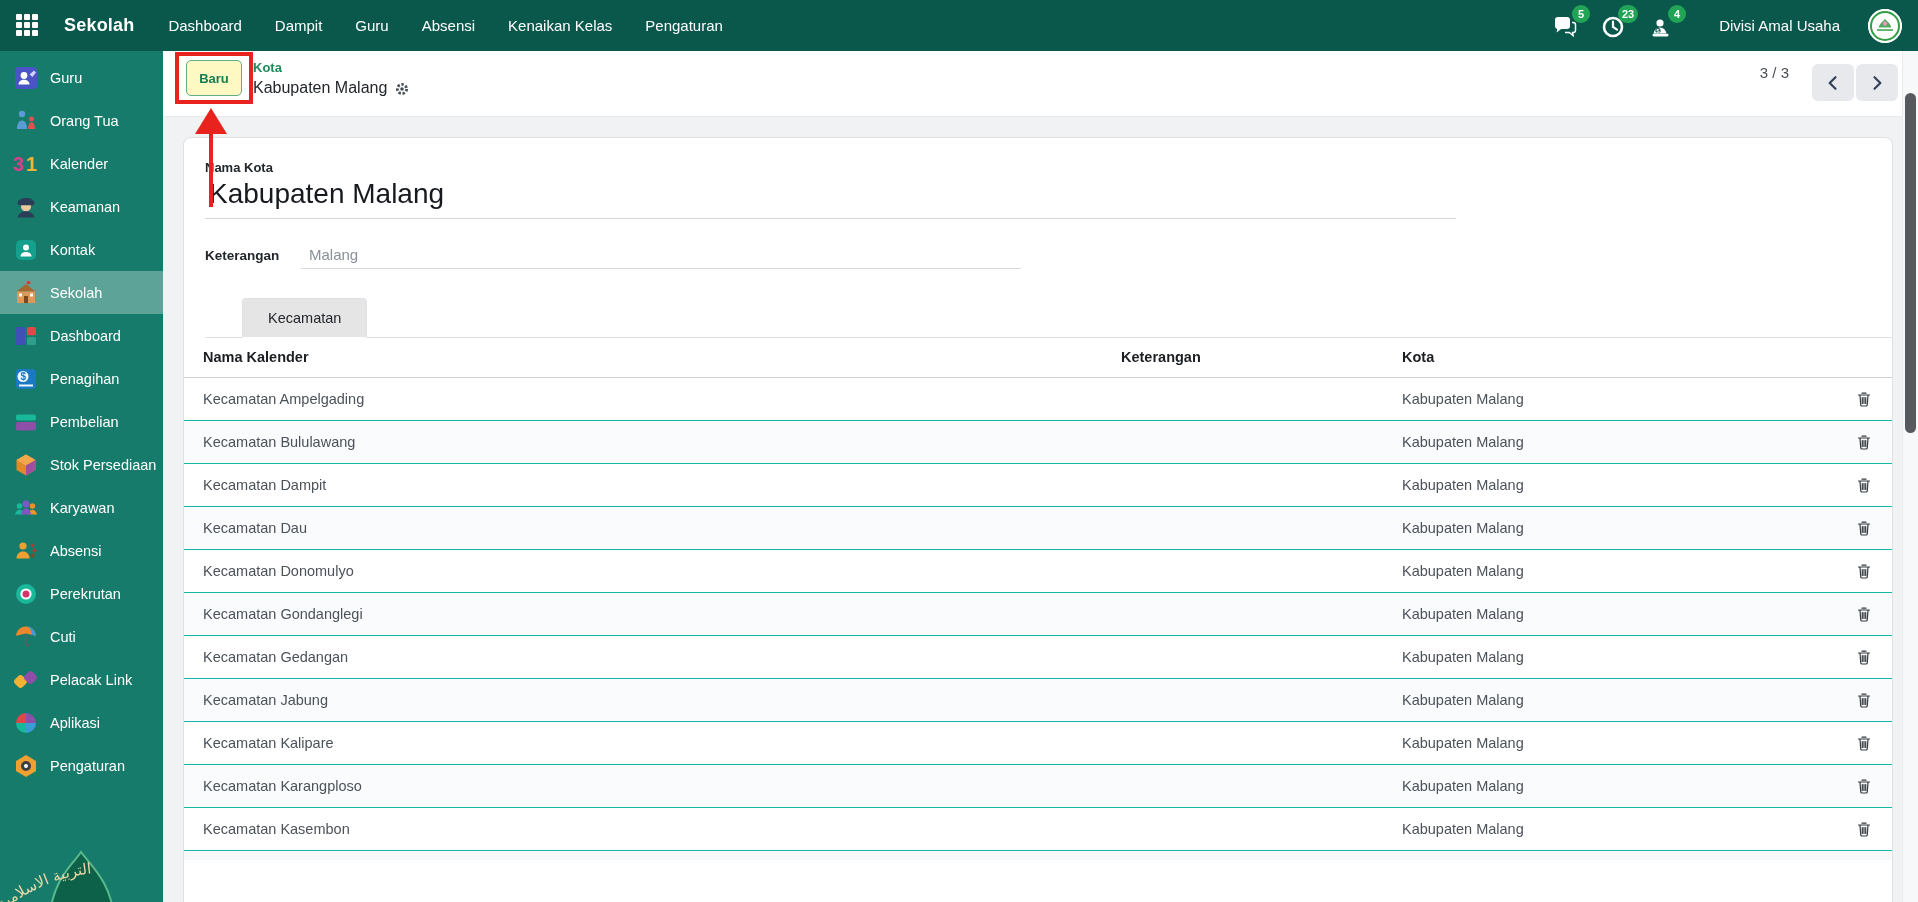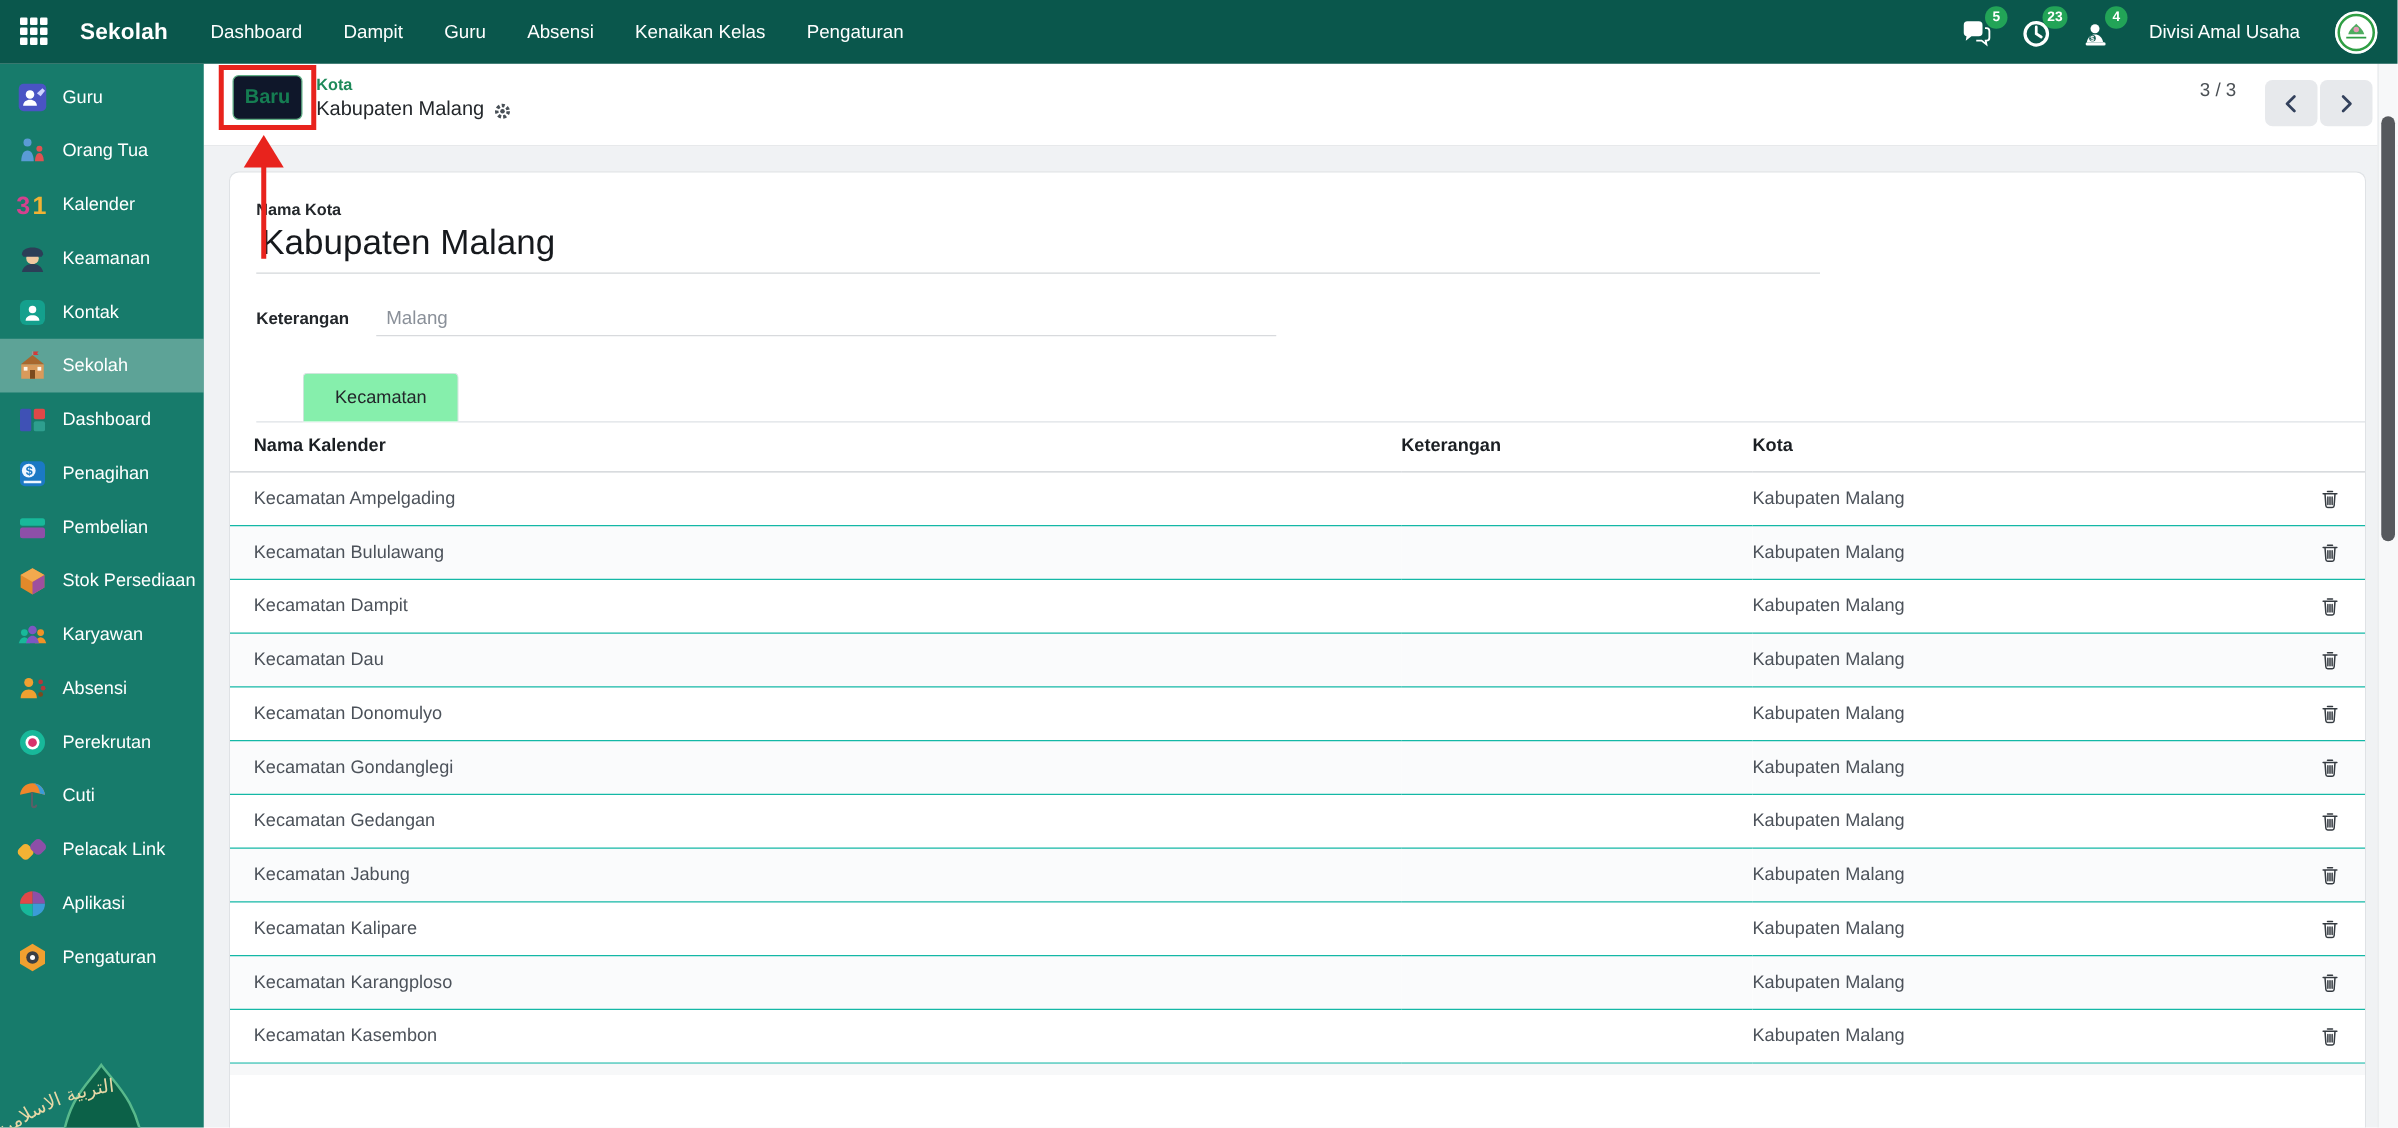--- a/index.html
+++ b/index.html
@@ -20,40 +20,40 @@
   .brand{font-size:18px;font-weight:700;margin-left:24px;letter-spacing:.2px;cursor:pointer}
   .topnav{display:flex;gap:33px;margin-left:34px;font-size:15px}
   .topnav .tn-item{cursor:pointer;white-space:nowrap}
   .tb-spacer{flex:1}
   .systray{display:flex;align-items:center;gap:20px}
   .tray-icon{position:relative;width:28px;height:26px;cursor:pointer}
   .tray-icon svg{width:24px;height:24px;margin-top:2px}
   .badge{position:absolute;top:-8px;right:-9px;background:var(--badge-green);color:#fff;
     font-size:11px;font-weight:700;min-width:18px;height:18px;line-height:18px;
     border-radius:9px;text-align:center;padding:0 4px}
-  .user-name{font-size:15px;margin:0 8px 0 6px;white-space:nowrap;cursor:pointer}
+  .user-name{font-size:15px;margin:0 8px 0 22px;white-space:nowrap;cursor:pointer}
   .avatar{width:34px;height:34px;border-radius:50%;background:#fff;overflow:hidden;cursor:pointer}
 
   
   .sidebar{position:absolute;left:0;top:51px;width:163px;bottom:0;background:var(--sidebar);
     overflow:hidden;z-index:20}
   .sb-nav{padding-top:5px}
   .sb-item{height:43px;display:flex;align-items:center;gap:11px;padding-left:13px;
     color:#fff;font-size:14.5px;cursor:pointer;white-space:nowrap}
   .sb-item.active{background:rgba(255,255,255,.30)}
   .sb-icon{width:26px;height:26px;flex:0 0 26px}
   .sb-icon svg{width:26px;height:26px}
   .sb-logo{position:absolute;left:0;bottom:-16px;width:163px;height:112px;pointer-events:none}
 
   
   .main{position:absolute;left:163px;top:51px;right:0;bottom:0;background:#f0f2f4}
   .control-panel{position:absolute;left:0;top:0;right:0;height:66px;background:#fff;
     border-bottom:1px solid #e7e9eb}
-  .new-btn{position:absolute;left:23px;top:9px;width:56px;height:36px;background:#0f172a;
-    border:1px solid #5fae85;border-radius:5px;color:#157d52;font-weight:700;font-size:16px;
+  .new-btn{position:absolute;left:23px;top:9px;width:56px;height:36px;background:#fef9c3;
+    border:1px solid #5fae85;border-radius:5px;color:#157d52;font-weight:700;font-size:13px;
     font-family:"Liberation Sans",sans-serif;cursor:pointer}
   .red-box{position:absolute;left:12px;top:1px;width:78px;height:52px;
     border:4px solid var(--annotation-red);pointer-events:none;z-index:5}
   .red-arrow-head{position:absolute;left:32px;top:57px;width:0;height:0;
     border-left:16px solid transparent;border-right:16px solid transparent;
     border-bottom:26px solid var(--annotation-red);z-index:5;pointer-events:none}
   .red-arrow-shaft{position:absolute;left:46px;top:80px;width:4px;height:76px;
     background:var(--annotation-red);z-index:5;pointer-events:none}
   .breadcrumbs{position:absolute;left:90px;top:9px}
   .bc-model{color:var(--accent-green);font-weight:700;font-size:13px;line-height:16px;cursor:pointer}
@@ -80,21 +80,21 @@
   .fg-provinsi{margin-left:36px}
   .fg-provinsi .fld-label{width:77px}
   .line-input{border:none;outline:none;border-bottom:1px solid #d8dadd;font-size:15px;
     color:#8a9099;padding:0 0 5px 8px;background:transparent;
     font-family:"Liberation Sans",sans-serif}
   .fg-keterangan .line-input{width:720px}
   .fg-provinsi .line-input{width:717px}
 
   .notebook{margin-top:28px}
   .tab-row{border-bottom:1px solid #dee2e6;padding-left:37px}
-  .tab{display:inline-block;position:relative;top:1px;background:#86efac;
+  .tab{display:inline-block;position:relative;top:1px;background:#e5e5e5;
     border:1px solid #dee2e6;border-bottom:1px solid #fff;border-radius:4px 4px 0 0;
     padding:11px 25px;font-size:14.5px;color:#23272b;cursor:pointer}
 
   table.kec{width:100%;border-collapse:collapse;table-layout:fixed}
   table.kec th{height:39px;text-align:left;font-size:14.5px;font-weight:700;color:#1b1f23;
     border-bottom:1px solid #ccd0d4;vertical-align:middle}
   table.kec th:first-child,table.kec td:first-child{padding-left:19px}
   table.kec td{height:43px;font-size:14.5px;color:#4c525a;border-bottom:1px solid #14b8a6;
     vertical-align:middle;overflow:hidden;white-space:nowrap}
   table.kec tbody tr{cursor:pointer}

